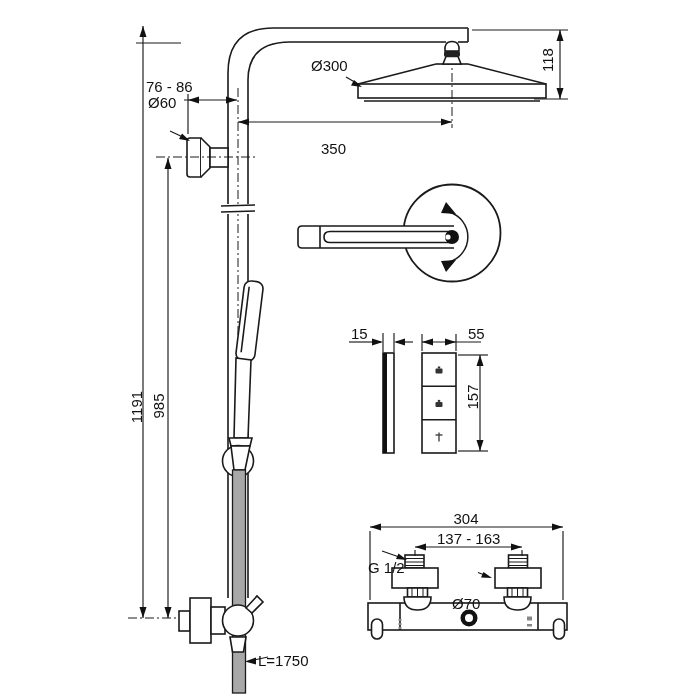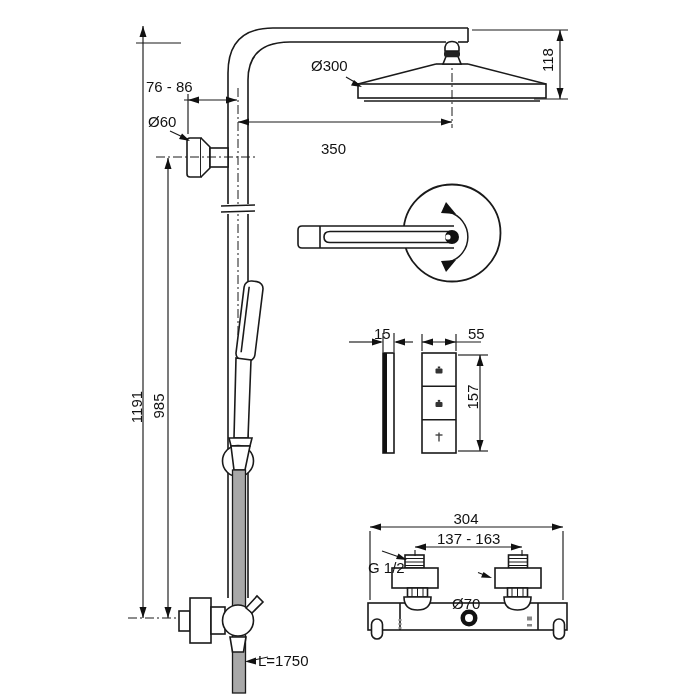--- a/index.html
+++ b/index.html
@@ -225,27 +225,27 @@
 
     <line x1="478" y1="572.5" x2="487" y2="576"></line>
     <polygon points="492,578 481,577.5 483.5,572" fill="#111" stroke="none"></polygon>
 
     <line x1="254" y1="660" x2="268" y2="657"></line>
     <polygon points="245,661.5 256,657.5 256,664.5" fill="#111" stroke="none"></polygon>
   </g>
 </svg>
 
 <span class="dimlabel" style="left:146px;top:79px;">76 - 86</span>
-<span class="dimlabel" style="left:148px;top:114px;text-align:center;">Ø60</span>
+<span class="dimlabel" style="left:148px;top:95px;text-align:center;">Ø60</span>
 <span class="dimlabel" style="left:311px;top:58px;">Ø300</span>
 <span class="dimlabel" style="left:321px;top:105px;margin-top:36px;">350</span>
 <span class="dimlabel rot" style="left:547px;top:60px;">118</span>
 <span class="dimlabel rot" style="left:136px;top:407px;">1191</span>
 <span class="dimlabel rot" style="left:158px;top:406px;">985</span>
-<span class="dimlabel" style="left:351px;top:326px;margin-left:23px;">15</span>
+<span class="dimlabel" style="left:351px;top:326px;">15</span>
 <span class="dimlabel" style="left:468px;top:326px;">55</span>
 <span class="dimlabel rot" style="left:472px;top:397px;">157</span>
 <span class="dimlabel ctr" style="left:466px;top:518px;">304</span>
 <span class="dimlabel" style="left:437px;top:531px;">137 - 163</span>
 <span class="dimlabel" style="left:368px;top:560px;">G 1/2</span>
 <span class="dimlabel" style="left:452px;top:596px;">Ø70</span>
 <span class="dimlabel" style="left:258px;top:653px;">L=1750</span>
 
 </div>
 

